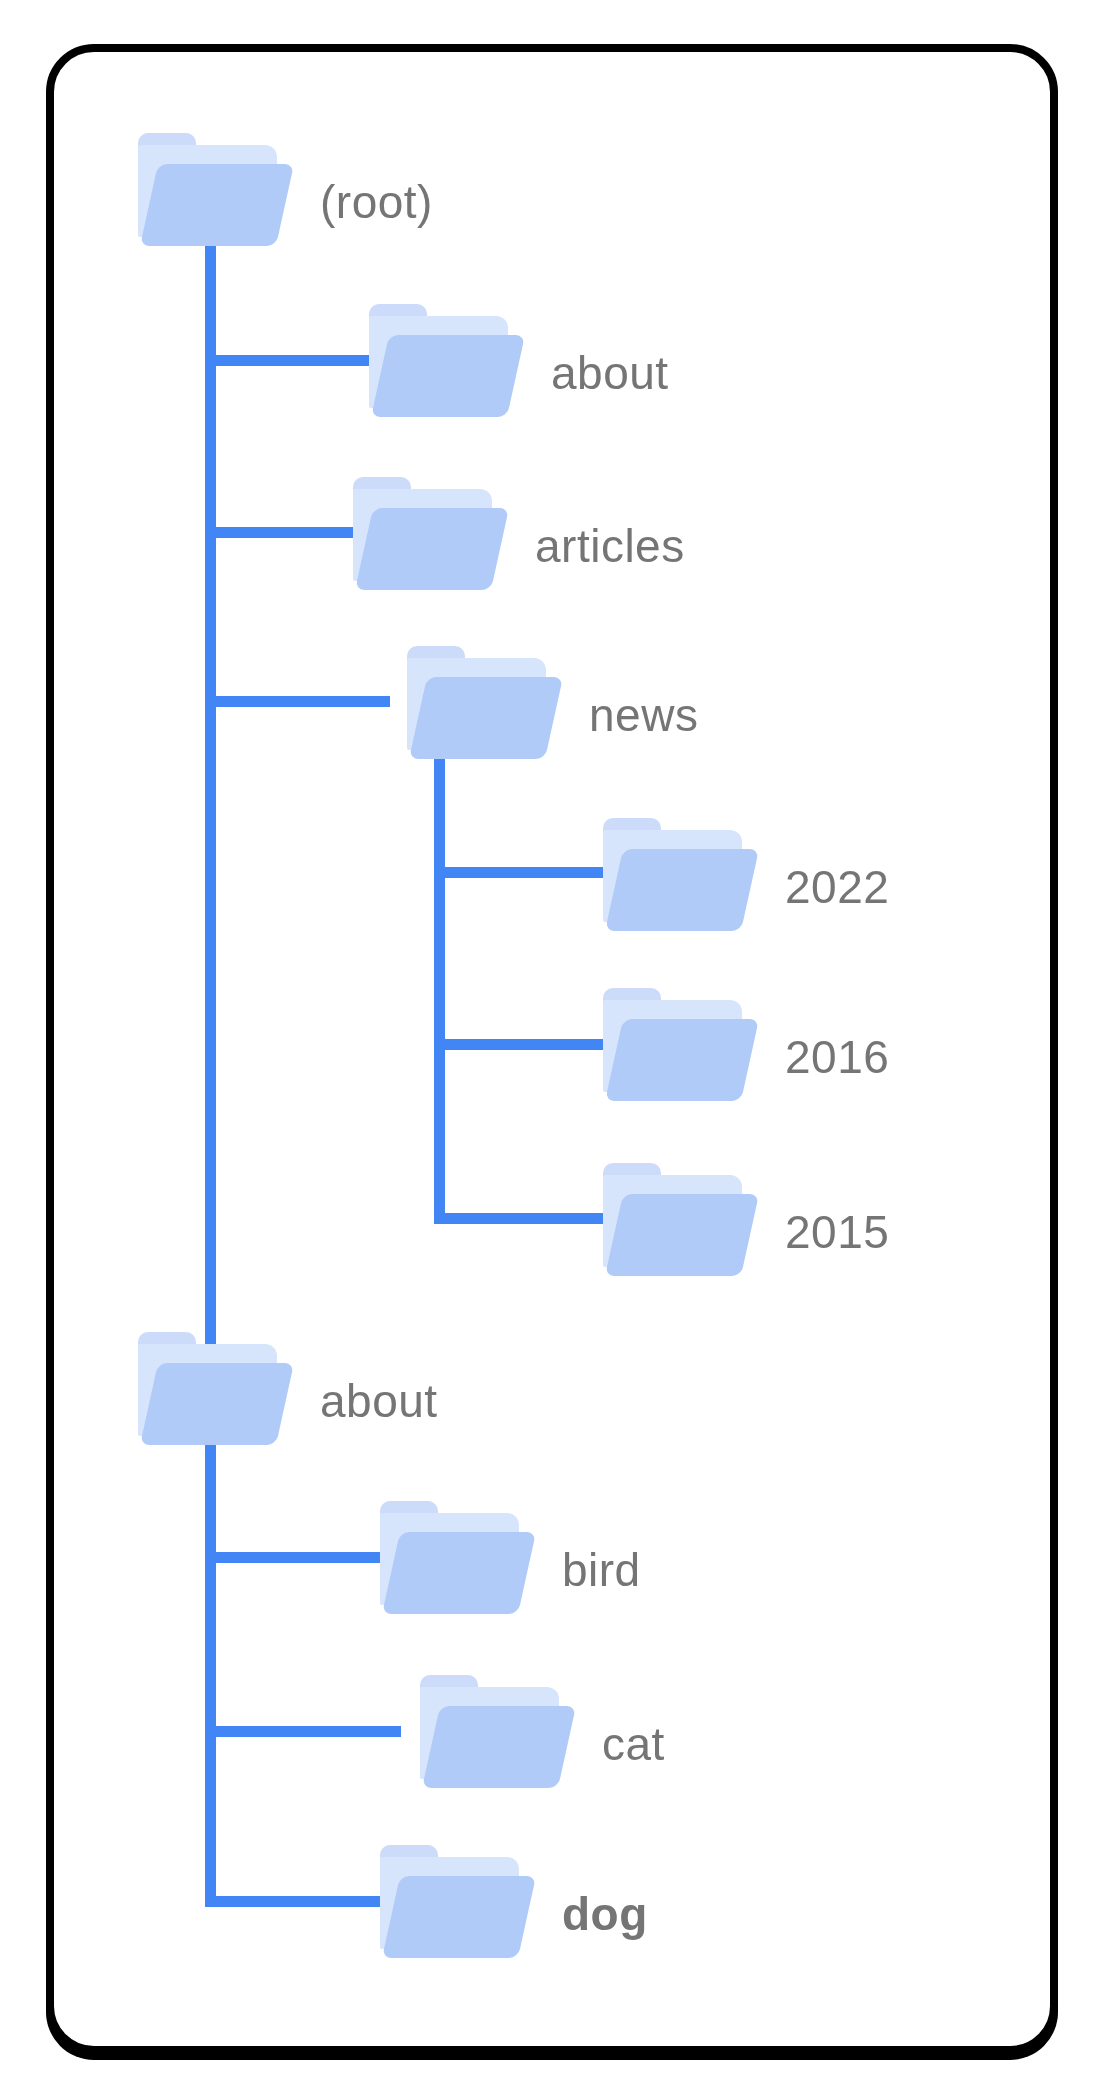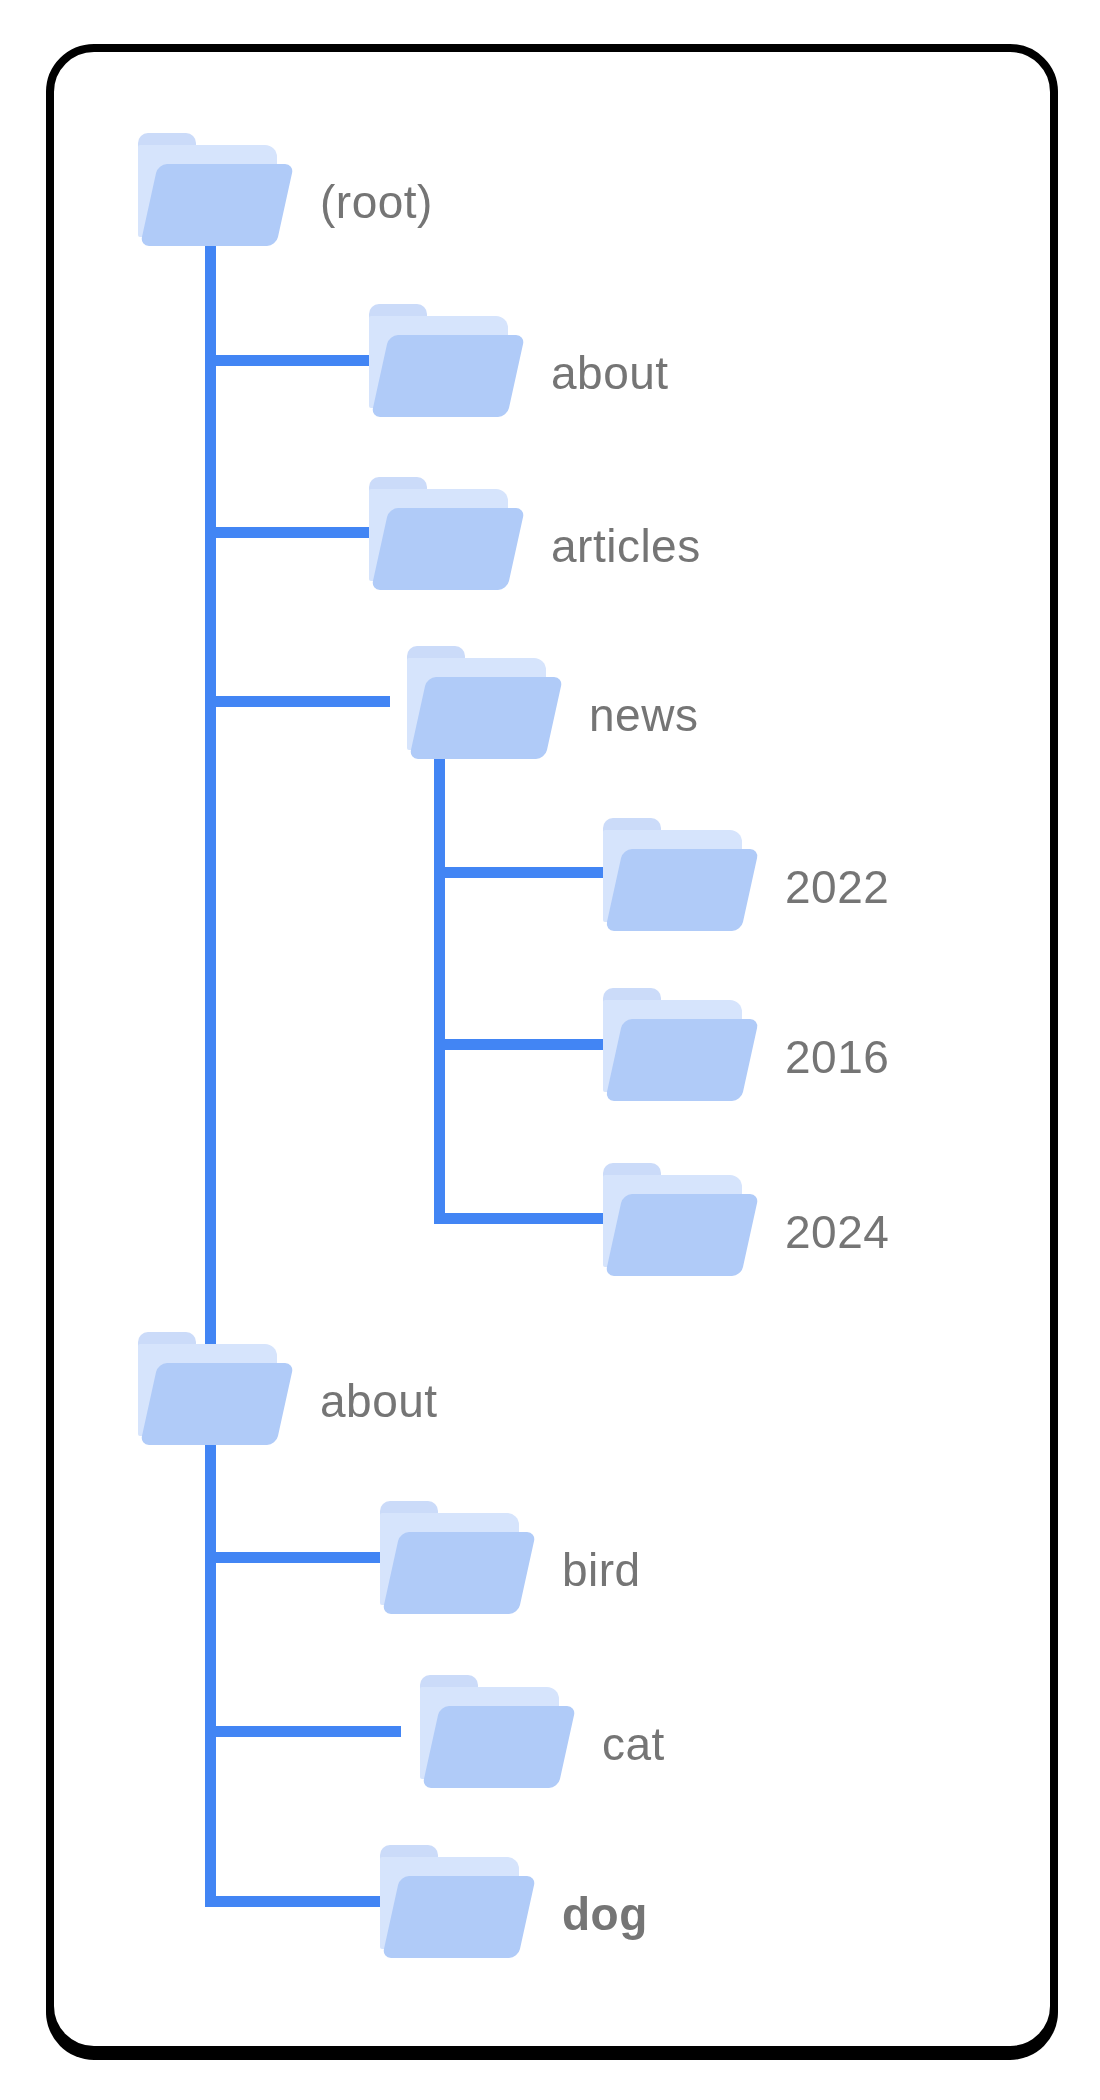--- a/index.html
+++ b/index.html
@@ -28,21 +28,21 @@
   #hl-2023{left:434px;top:1039px;width:190px;}
   #hl-2024{left:434px;top:1213px;width:190px;}
   #hl-bird{left:205px;top:1552px;width:196px;}
   #hl-cat {left:205px;top:1726px;width:196px;}
   #hl-dog {left:205px;top:1896px;width:196px;}
 
   
   .node{position:absolute;width:157px;height:113px;}
   #node-root    {left:138px;top:133px;}
   #node-about   {left:369px;top:304px;}
-  #node-articles{left:369px;top:477px;}
+  #node-articles{left:353px;top:477px;}
   #node-news    {left:381px;top:646px;margin-left:26px;}
   #node-2022{left:603px;top:818px;}
   #node-2023{left:603px;top:988px;}
   #node-2024{left:603px;top:1163px;}
   #node-shop{left:138px;top:1332px;}
   #node-bird{left:380px;top:1501px;}
   #node-cat {left:380px;top:1675px;margin-left:40px;}
   #node-dog {left:380px;top:1845px;font-weight:bold;}
 
   .folder{position:absolute;left:0;top:0;width:157px;height:113px;display:block;}
@@ -129,21 +129,21 @@
     </span>
     <span class="label">2016</span>
   </div>
 
   <div class="node" id="node-2024">
     <span class="folder">
       <span class="tab"></span>
       <span class="back"></span>
       <span class="front"></span>
     </span>
-    <span class="label">2024</span>
+    <span class="label">2015</span>
   </div>
 
   <div class="node" id="node-shop">
     <span class="folder">
       <span class="tab"></span>
       <span class="back"></span>
       <span class="front"></span>
     </span>
     <span class="label">about</span>
   </div>

